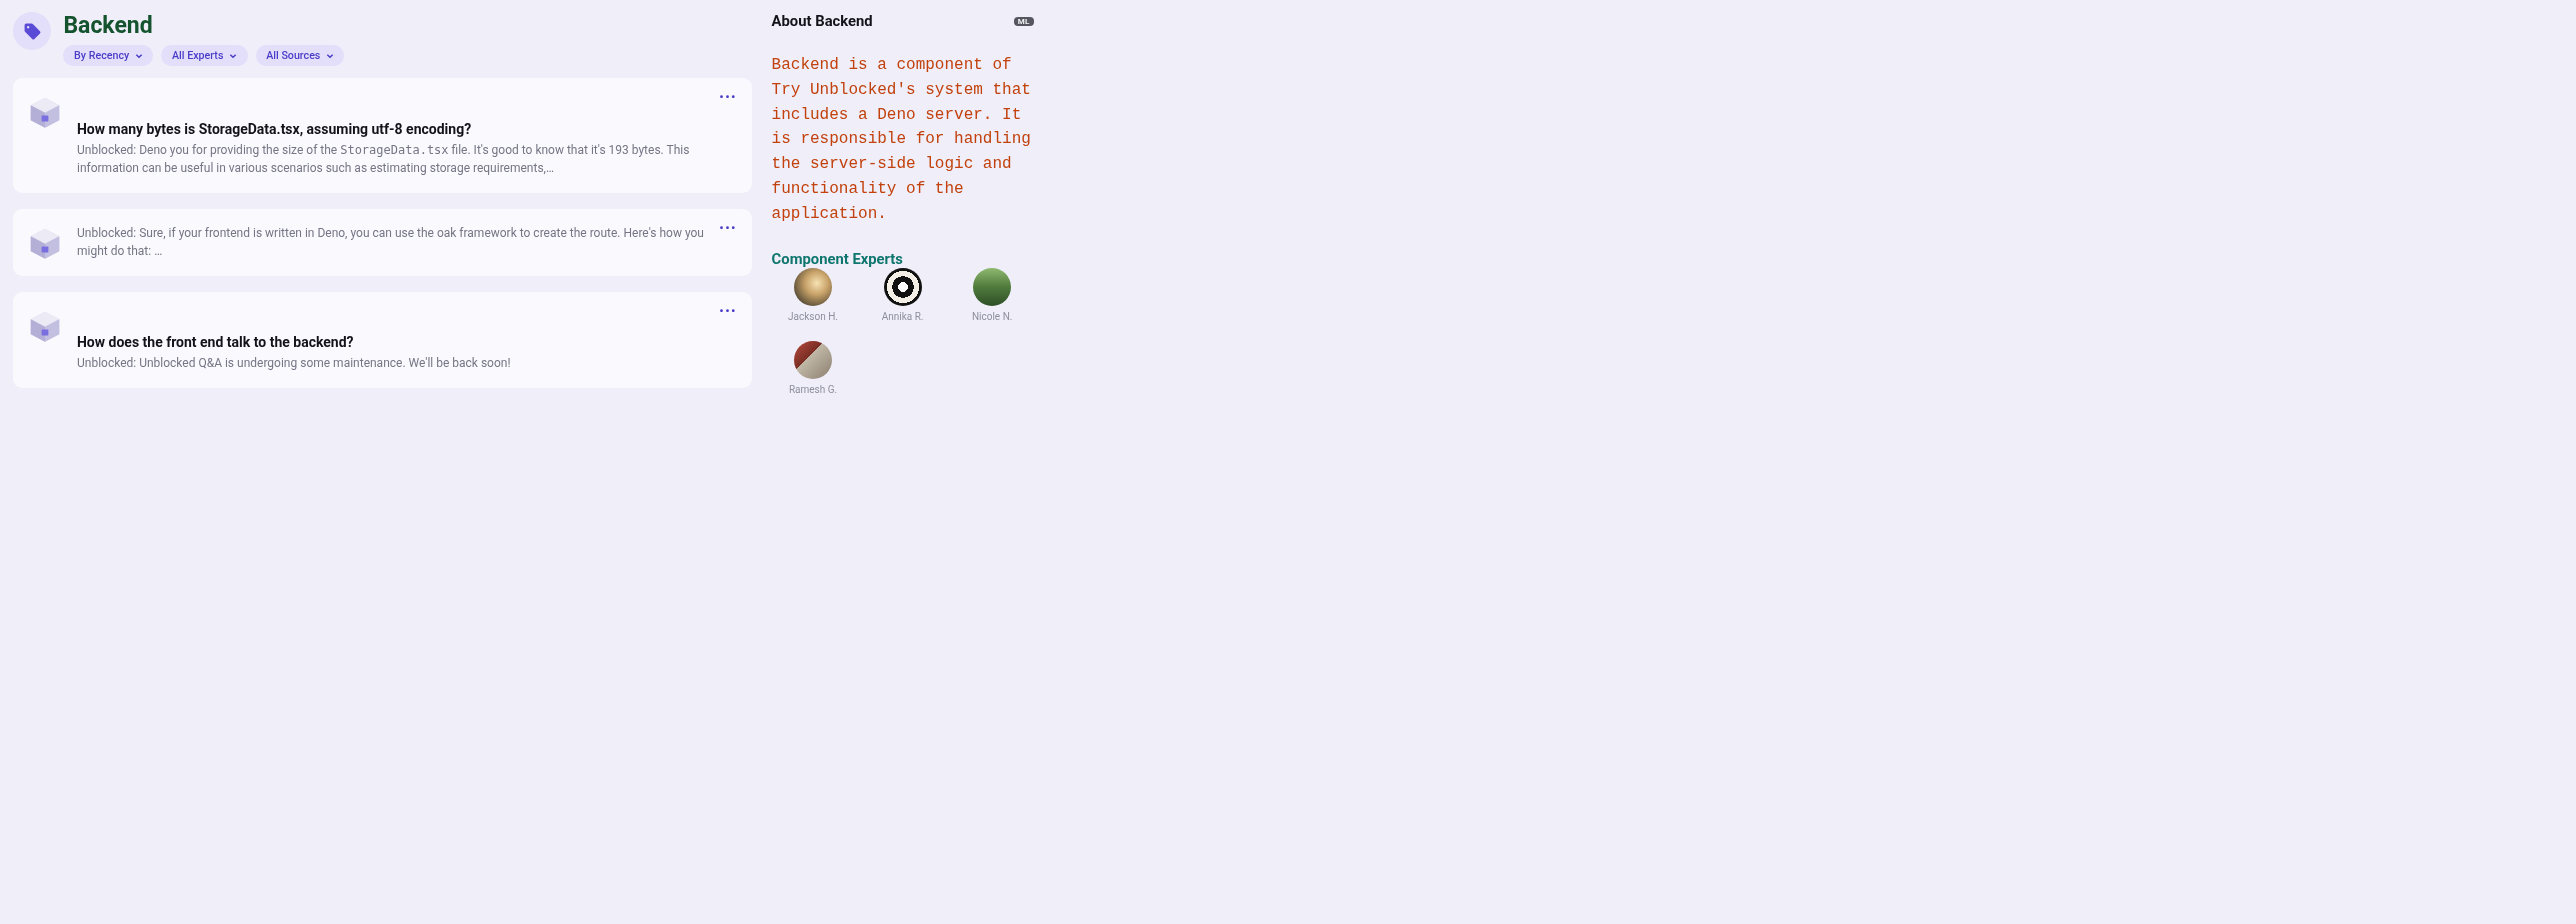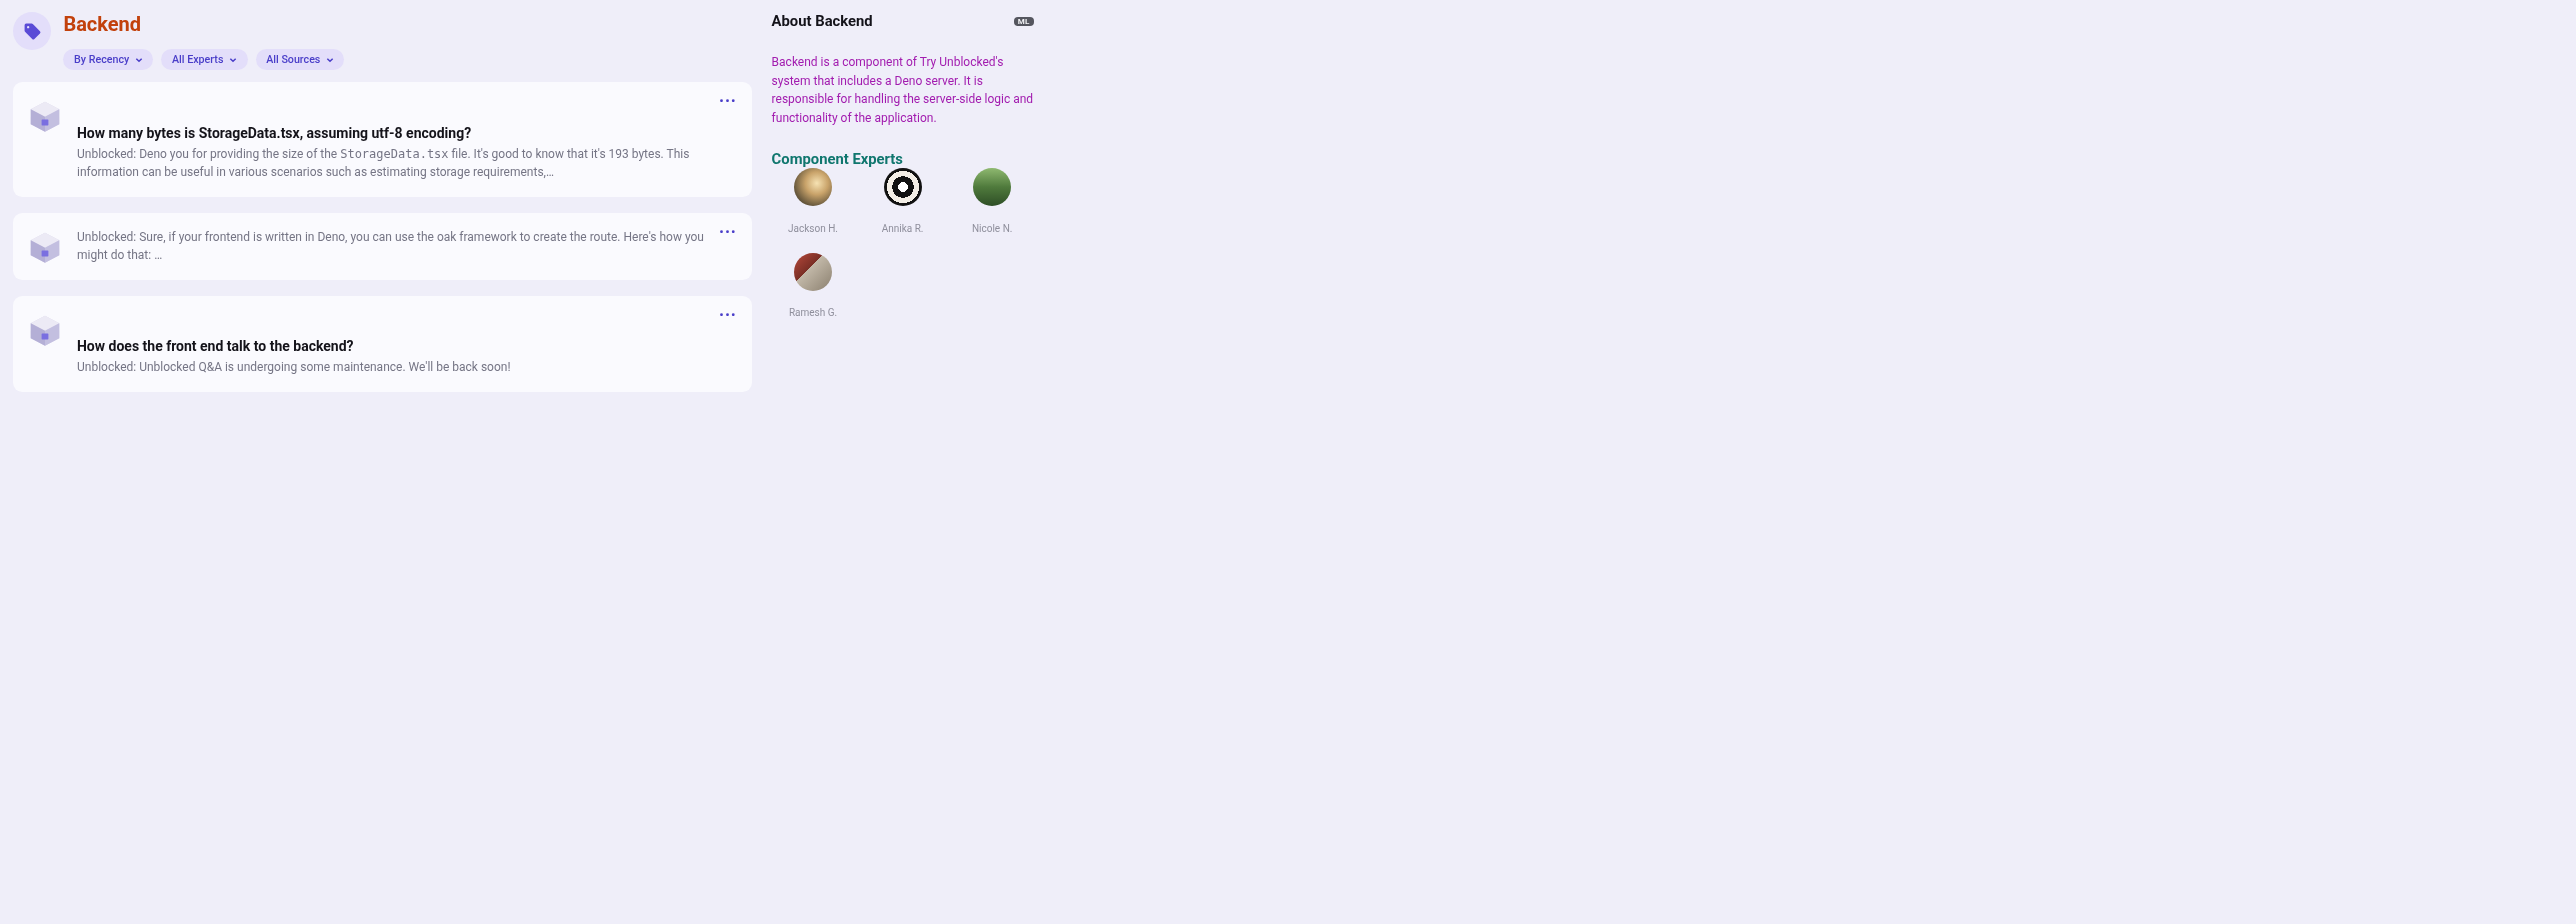--- a/index.html
+++ b/index.html
@@ -31,24 +31,24 @@
     border-radius: 50%;
     background: #e3defa;
     display: flex;
     align-items: center;
     justify-content: center;
     flex-shrink: 0;
   }
   .tag-circle svg { width: 19px; height: 19px; fill: #5a4bd6; }
   .header-text { flex:1; }
   .page-title {
-    font-size: 20px;
+    font-size: 23px;
     font-weight: 700;
-    color: #c2410c;
-    margin-bottom: 13px;
+    color: #14532d;
+    margin-bottom: 6px;
   }
   .filters { display:flex; gap:8px; }
   .filter-pill {
     background: #e3defa;
     color: #4a3ec9;
     border-radius: 670px;
     padding: 4px 10.7px;
     font-size: 10.7px;
     font-weight: 500;
     display:flex;
@@ -119,24 +119,25 @@
   .ml-badge {
     background:#55565f;
     color:#f2f2f5;
     border-radius:4px;
     font-size:8px;
     font-weight:700;
     padding:0 4px;
     letter-spacing:0.3px;
   }
   .about-text {
-    font-size:12px;
-    color:#a21caf;
+    font-size:16px;
+    color:#c2410c;
     line-height:1.55;
     margin-bottom:23px;
+    font-family:Liberation Mono, monospace;
   }
   .experts-title {
     font-size:14.8px;
     font-weight:700;
     color:#0f766e;
   }
   .experts-grid {
     display:grid;
     grid-template-columns: repeat(3, 1fr);
     row-gap: 19px;
@@ -151,21 +152,20 @@
   .avatar {
     width:38px; height:38px;
     border-radius:50%;
     background:#ccc;
     overflow:hidden;
   }
   .expert-name {
     font-size:10px;
     color:#8f8f9c;
     text-align:center;
-    margin-top:11px;
   }
 
   
   .cube-svg { width:100%; height:100%; }
 
   
   .av1 { background: radial-gradient(circle at 60% 40%, #f6e2b3 0%, #c9a36a 35%, #6a5a3e 70%, #2d2a22 100%); }
   .av2 { background: radial-gradient(circle at 50% 50%, #fff 0 18%, #111 18% 40%, #f3eee6 40% 60%, #111 60% 100%); }
   .av3 { background: linear-gradient(180deg, #8fb970 0%, #4f7a3c 50%, #2e4e26 100%); }
   .av4 { background: linear-gradient(135deg, #b94a3c 0%, #7a2e25 40%, #c2b8a8 40%, #8a7f6e 100%); }

